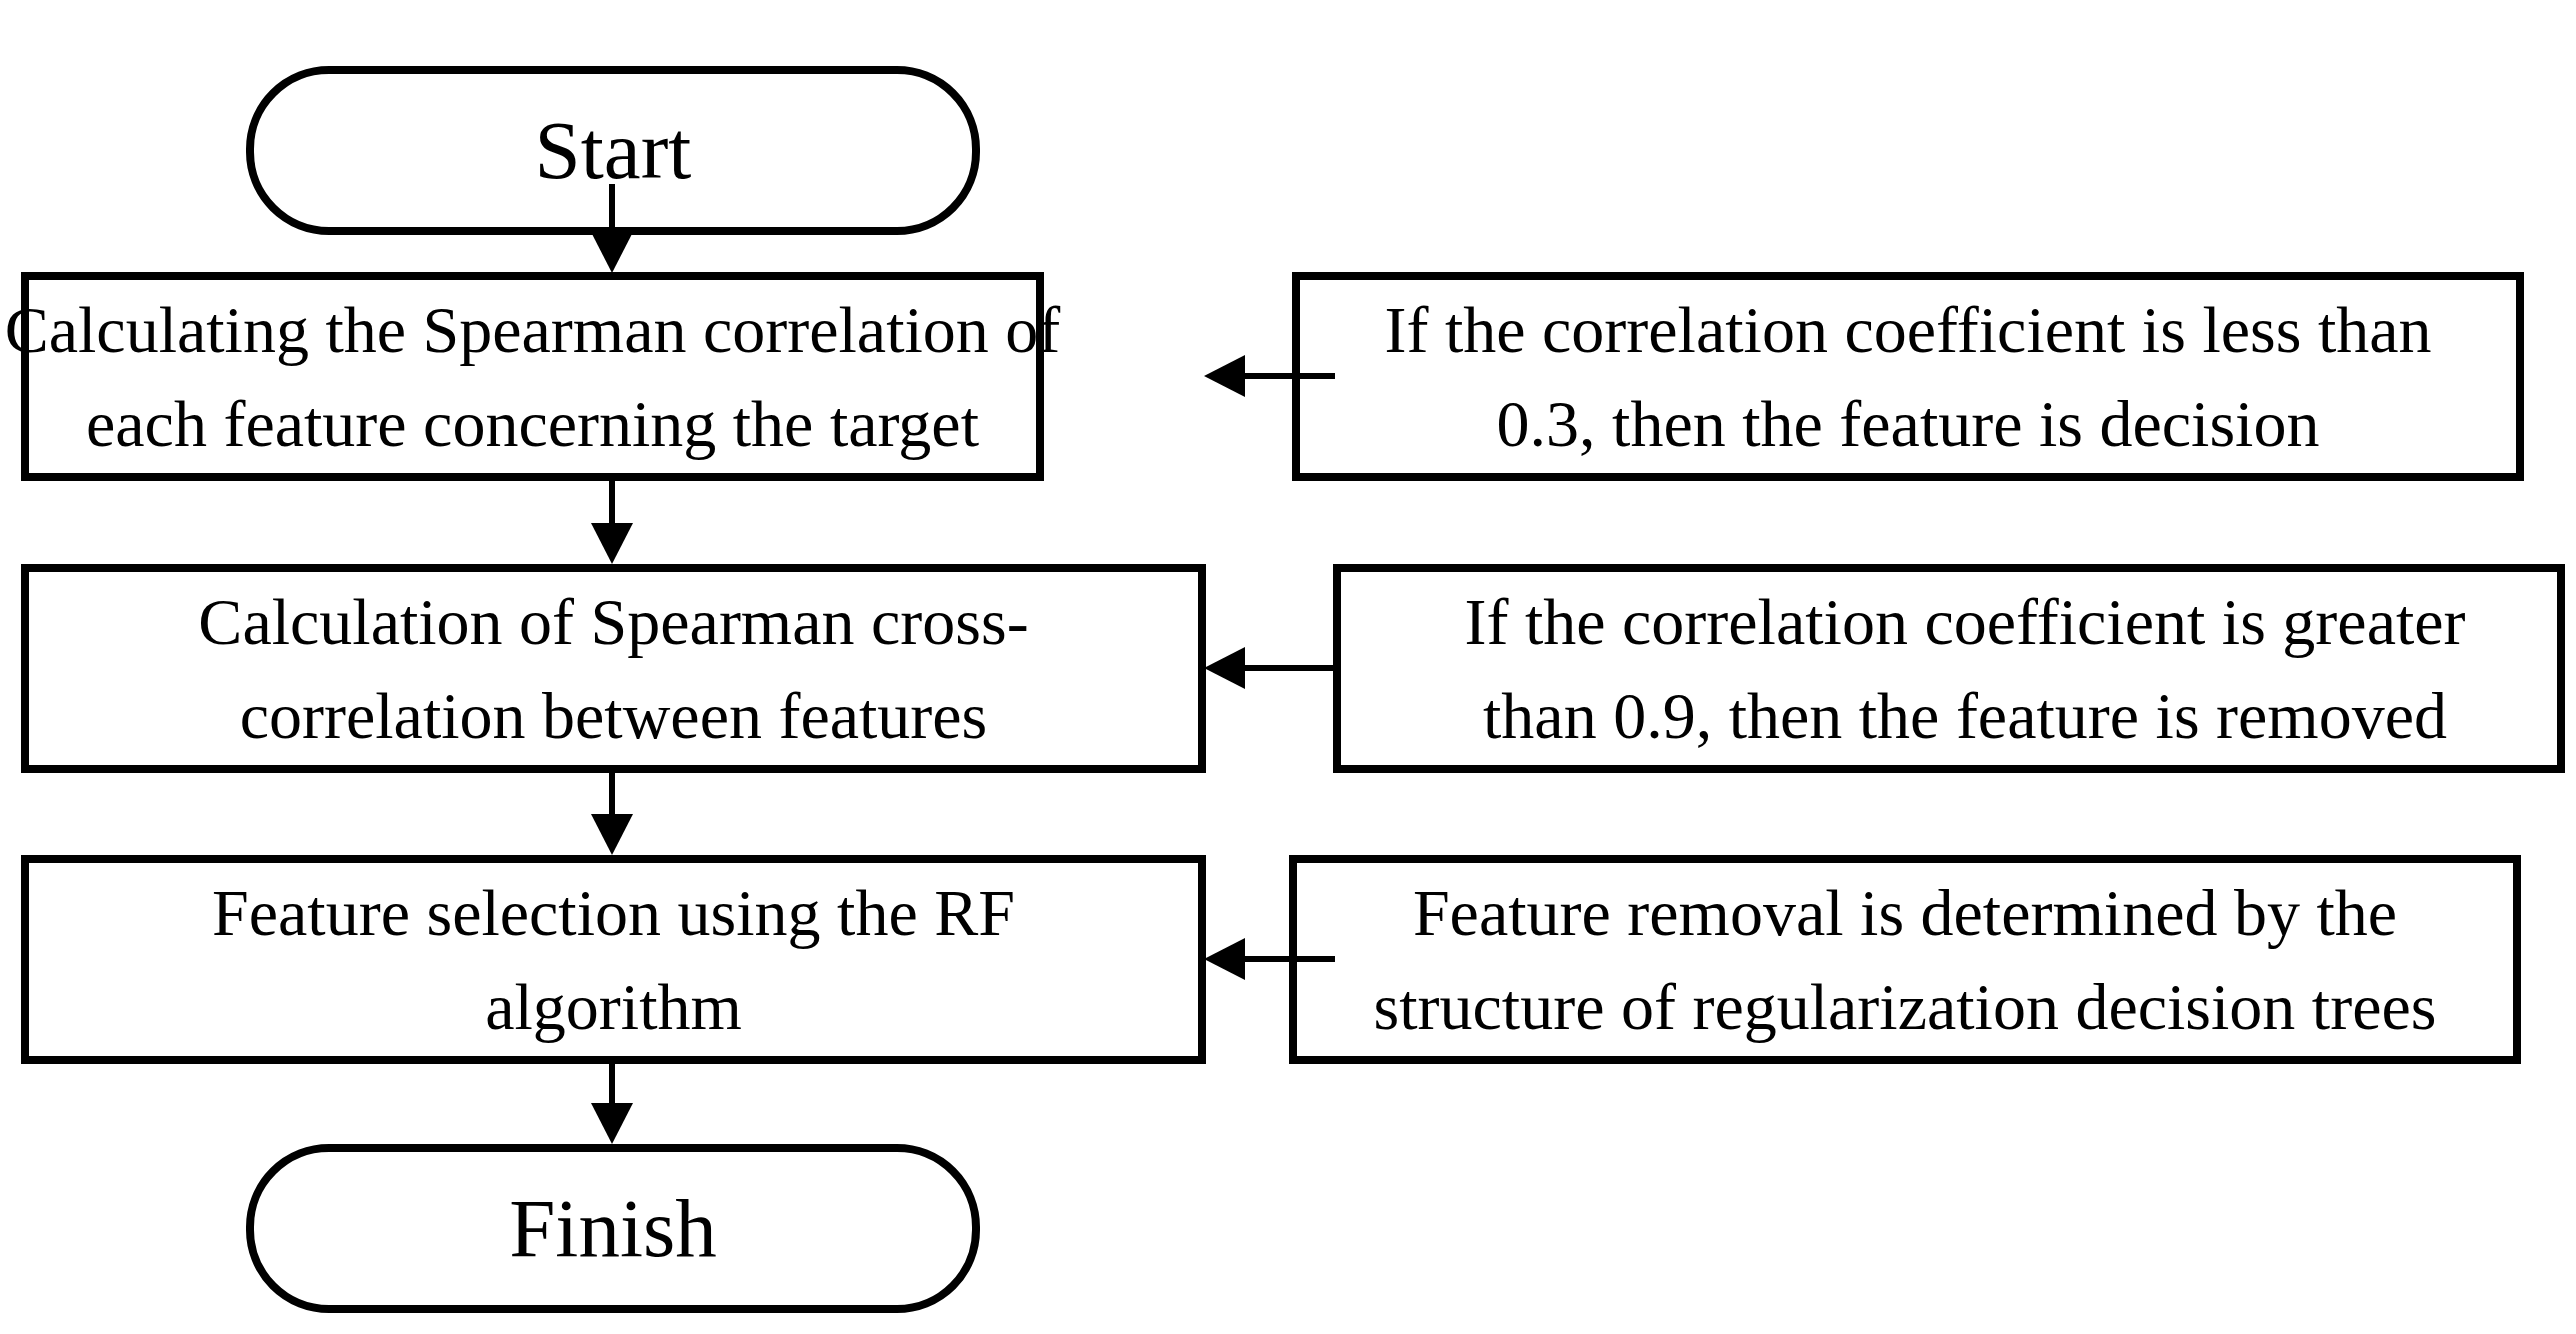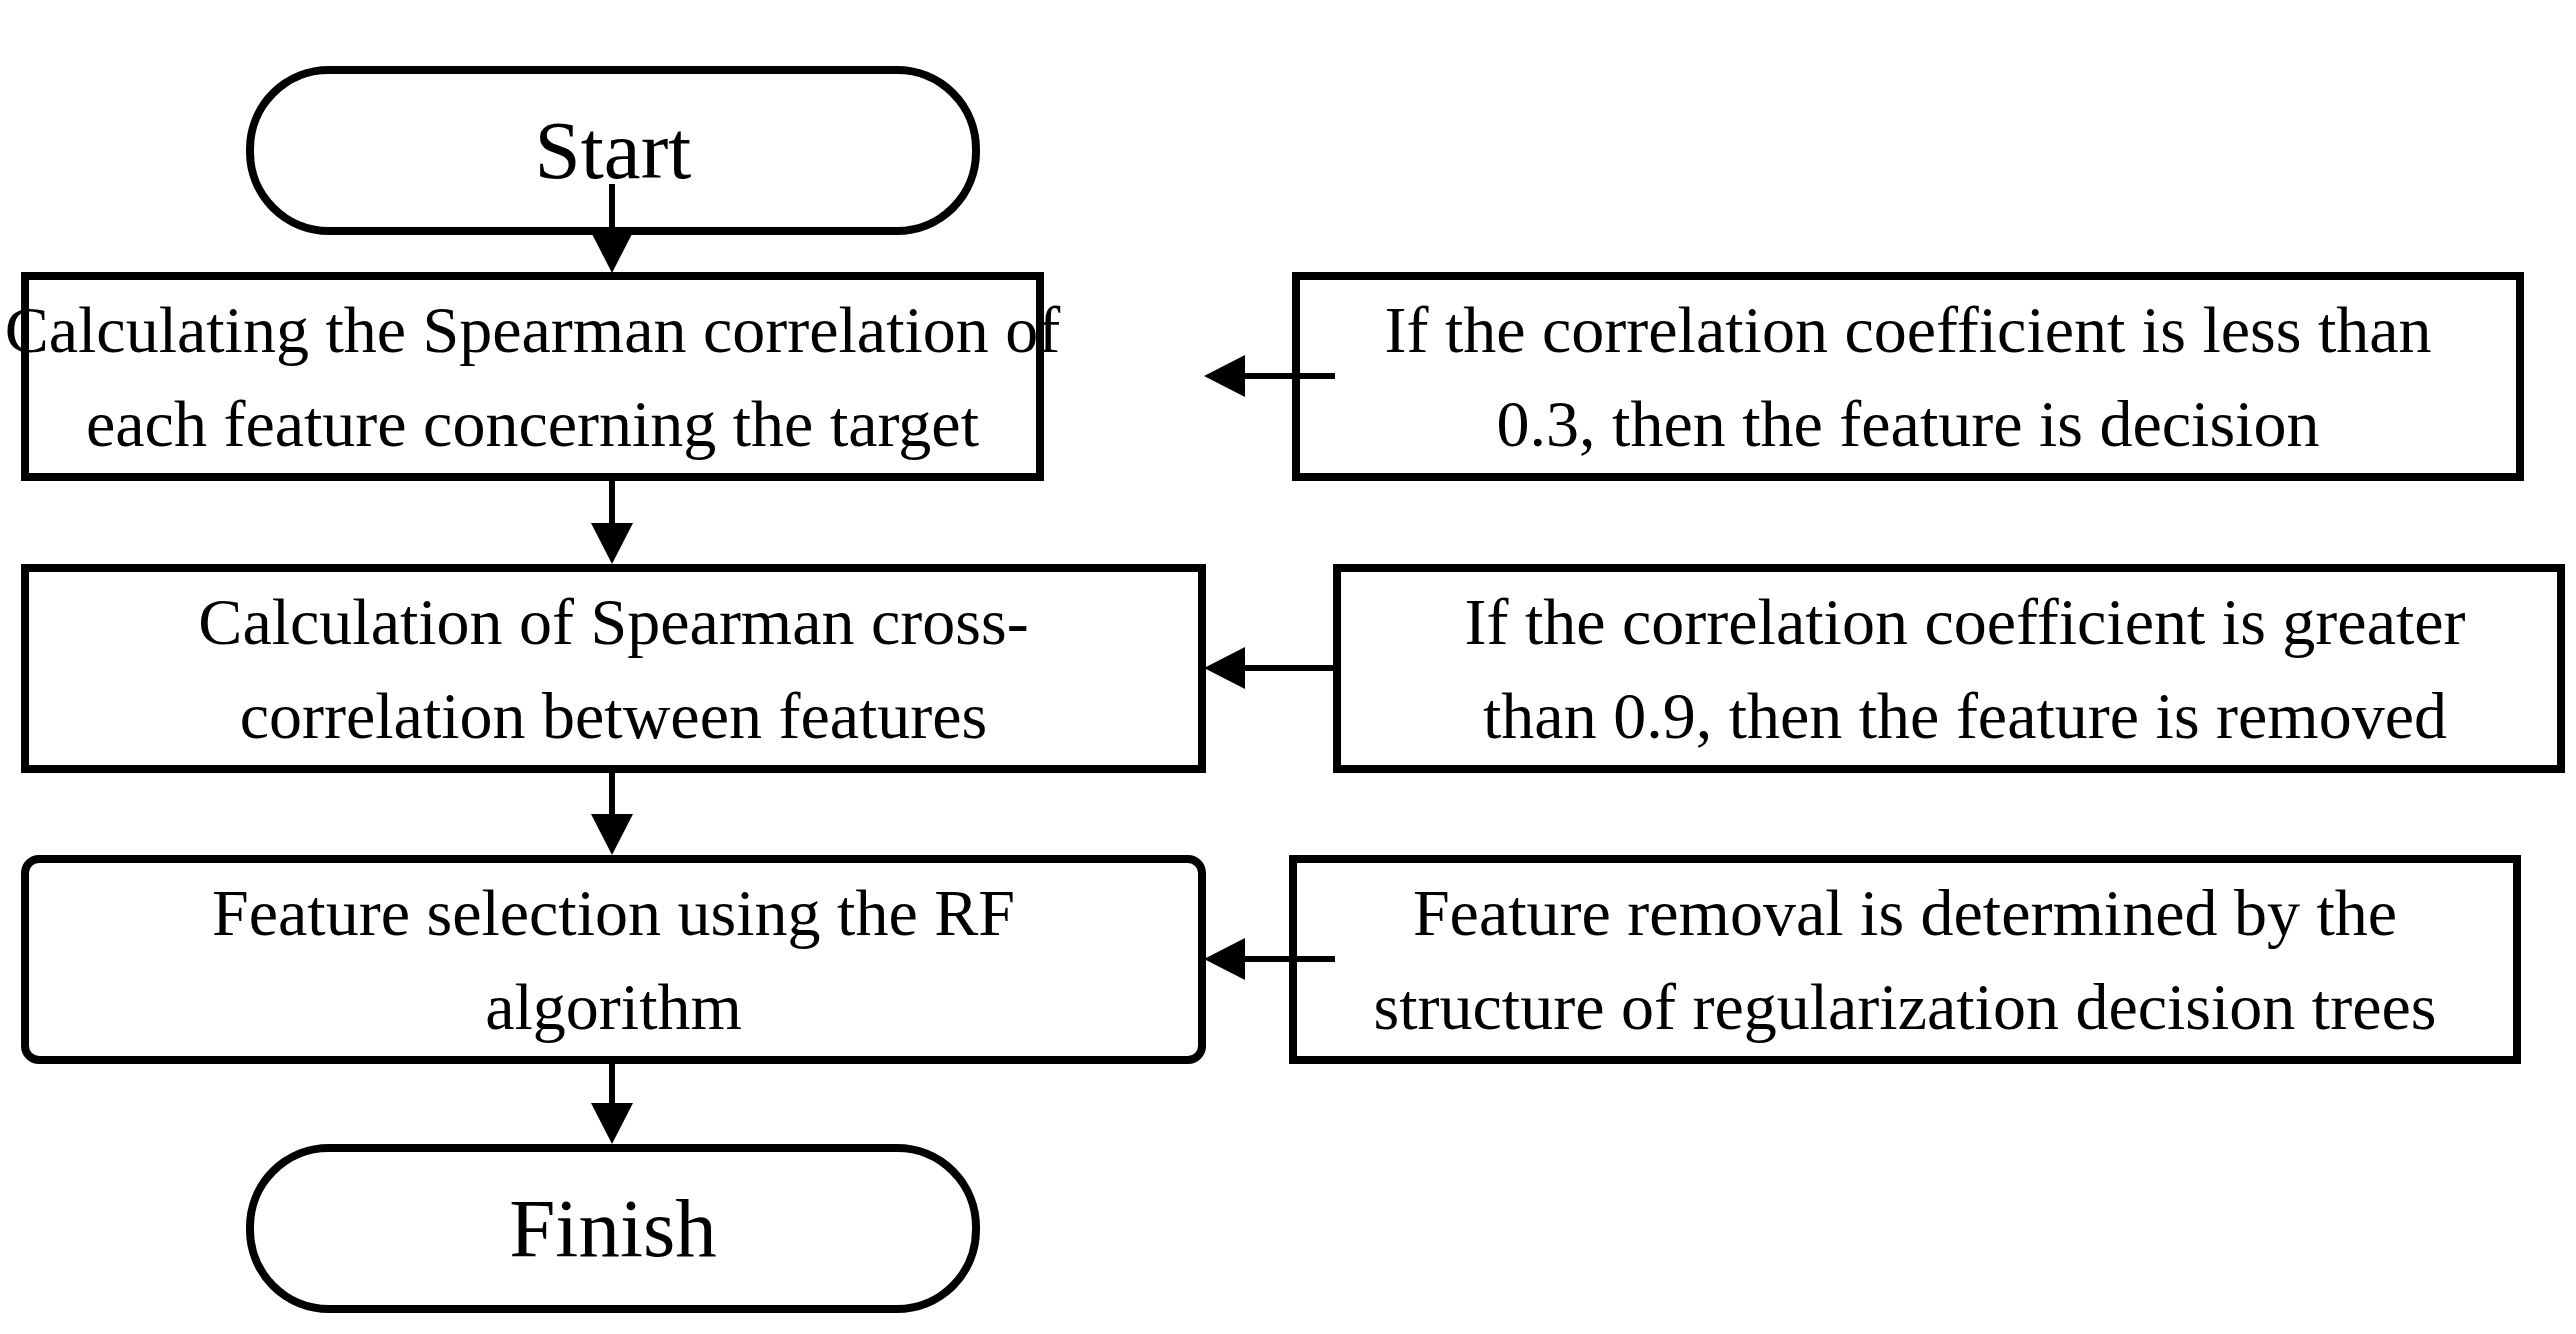--- a/index.html
+++ b/index.html
@@ -40,21 +40,21 @@
   }
   .node .tline { white-space: nowrap; }
 
   
   .n-start  { left: 246px; top: 21px;   width: 734px; height: 169px; margin-top: 45px; }
   .n-finish { left: 246px; top: 1144px; width: 734px; height: 169px; justify-content: center; }
 
   
   .n-step0 { left: 21px; top: 272px; width: 1023px; height: 209px; }
   .n-step1 { left: 21px; top: 564px; width: 1185px; height: 209px; }
-  .n-step2 { left: 21px; top: 855px; width: 1185px; height: 209px; border-radius: 18px; }
+  .n-step2 { left: 21px; top: 855px; width: 1185px; height: 209px; }
 
   
   .n-ann0 { left: 1292px; top: 272px; width: 1232px; height: 209px; }
   .n-ann1 { left: 1333px; top: 564px; width: 1232px; height: 209px; padding-left: 32px; }
   .n-ann2 { left: 1289px; top: 855px; width: 1232px; height: 209px; }
 
   
   .vline {
     position: absolute;
     width: 6.3px;

